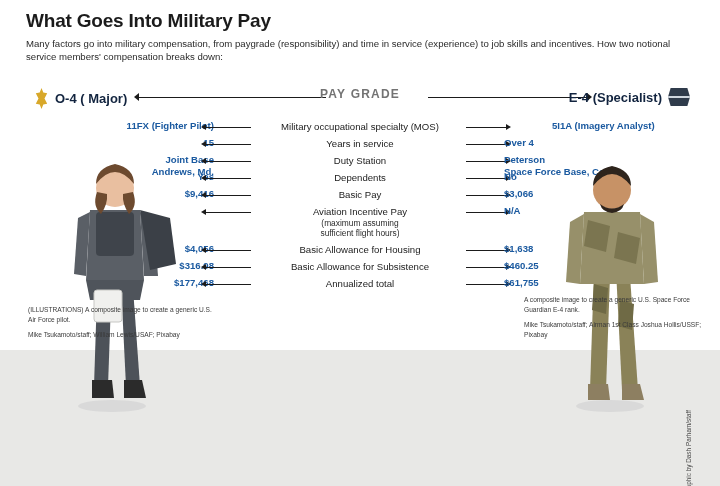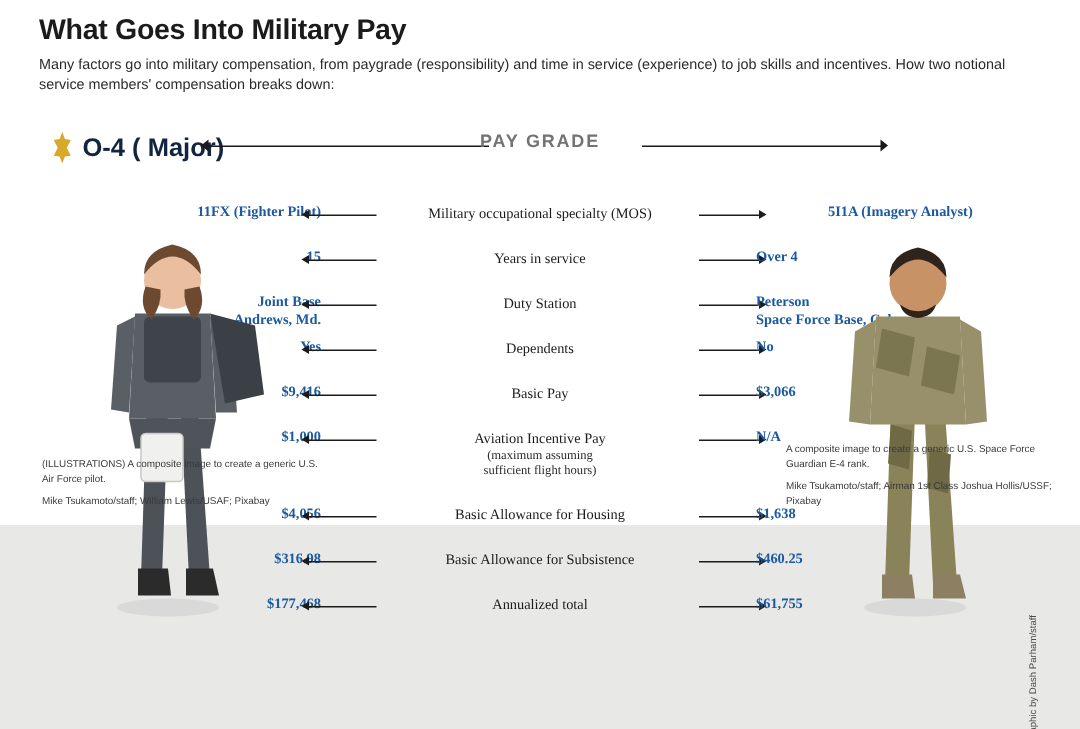--- a/index.html
+++ b/index.html
@@ -42,21 +42,21 @@
   }
   .rank-left{
     position:absolute;left:8px;top:0;
     display:flex;align-items:center;gap:6px;
   }
   .rank-right{
     position:absolute;right:4px;top:0;
     display:flex;align-items:center;gap:6px;
   }
   .rank-label{
-    font-size:17px;font-weight:bold;color:#12243f;text-align:center;
+    font-size:13px;font-weight:bold;color:#12243f;text-align:center;
   }
   .pay-grade{
     position:absolute;
     left:0;right:0;top:-1px;
     text-align:center;
     font-size:12px;
     font-weight:bold;
     letter-spacing:1.2px;
     color:#737373;
   }
@@ -92,25 +92,24 @@
   
   .rows{
     position:absolute;
     left:0;top:110px;
     width:668px;
   }
   .row{
     position:relative;
     height:auto;
     margin-bottom:3px;
-    font-family:Liberation Serif, serif;
   }
   .row .center{
     width:260px;
-    margin:16px auto;
+    margin:0 auto;
     text-align:center;
     font-size:9.6px;
     color:#1b1b1b;
     line-height:1.25;
     padding:1px 0;
   }
   .row .center .sub{
     display:block;
     font-size:8.4px;
     color:#2b2b2b;
@@ -189,20 +188,27 @@
         <div class="insignia-maj"></div>
         <div class="rank-label">O-4 ( Major)</div>
       </div>
 
       <div class="arrow-l"></div>
       <div class="axis left"></div>
       <div class="pay-grade">PAY GRADE</div>
       <div class="axis right"></div>
       <div class="arrow-r"></div>
 
+      <div class="rank-right">
+        <div class="rank-label">E-4 (Specialist)</div>
+        <div class="insignia-e4">
+          <div class="bar"></div>
+            <div class="bar"></div>
+        </div>
+      </div>
     </div>
 
     <div class="rows" id="rows-container">
         <div class="row">
           <div class="val left" style="white-space: pre-line;">11FX (Fighter Pilot)</div>
           <div class="conn left">
             <span class="tip"></span>
           </div>
           <div class="center"><span>Military occupational specialty (MOS)</span></div>
           <div class="conn right">
@@ -250,21 +256,20 @@
           <div class="conn left">
             <span class="tip"></span>
           </div>
           <div class="center"><span>Basic Pay</span></div>
           <div class="conn right">
             <span class="tip"></span>
           </div>
           <div class="val right" style="white-space: pre-line;">$3,066</div>
         </div>
         <div class="row">
-          <div class="val left" style="white-space: pre-line;">$1,000</div>
           <div class="conn left">
             <span class="tip"></span>
           </div>
           <div class="center"><span>Aviation Incentive Pay</span><span class="sub" style="white-space: pre-line;">(maximum assuming
 sufficient flight hours)</span></div>
           <div class="conn right">
             <span class="tip"></span>
           </div>
           <div class="val right" style="white-space: pre-line;">N/A</div>
         </div>

